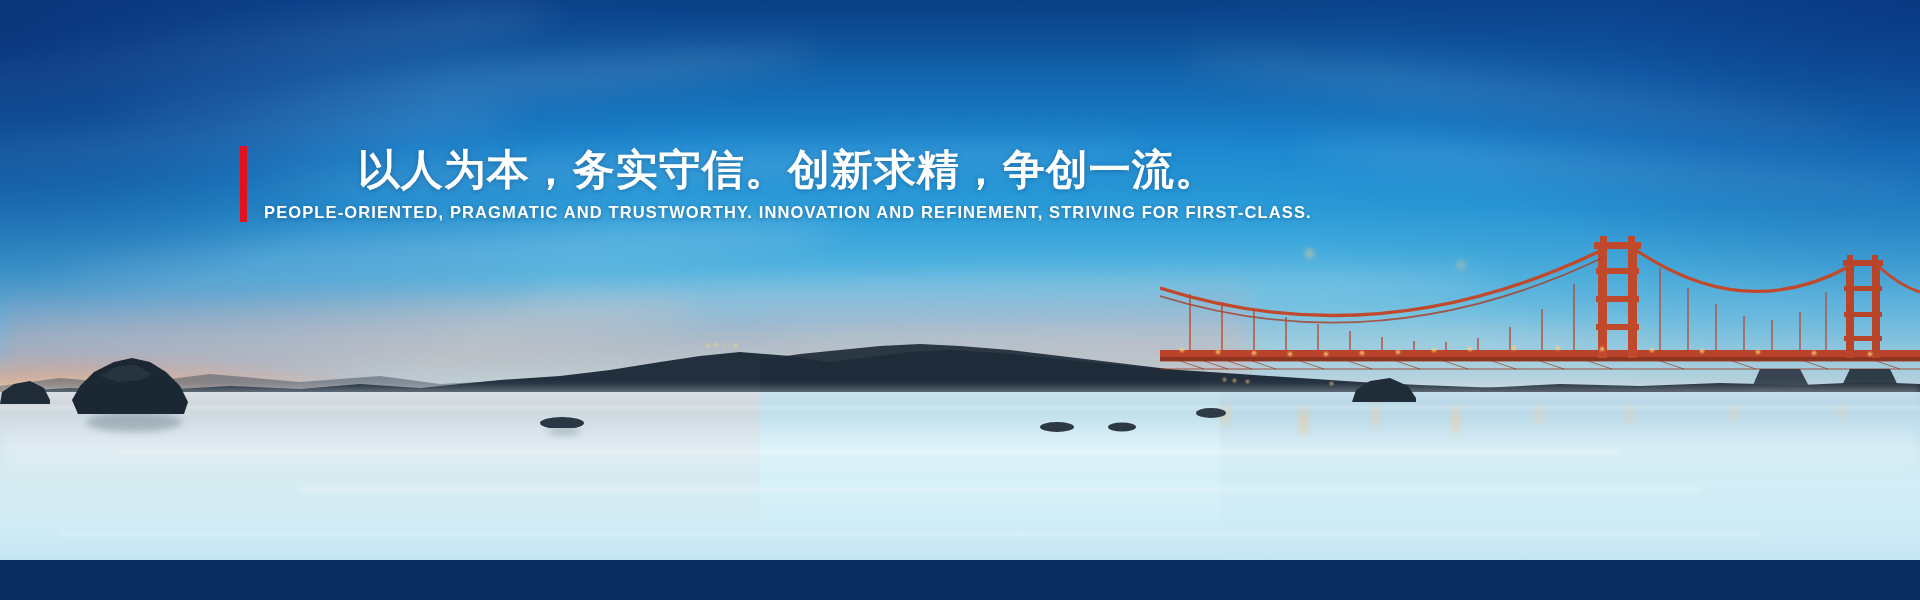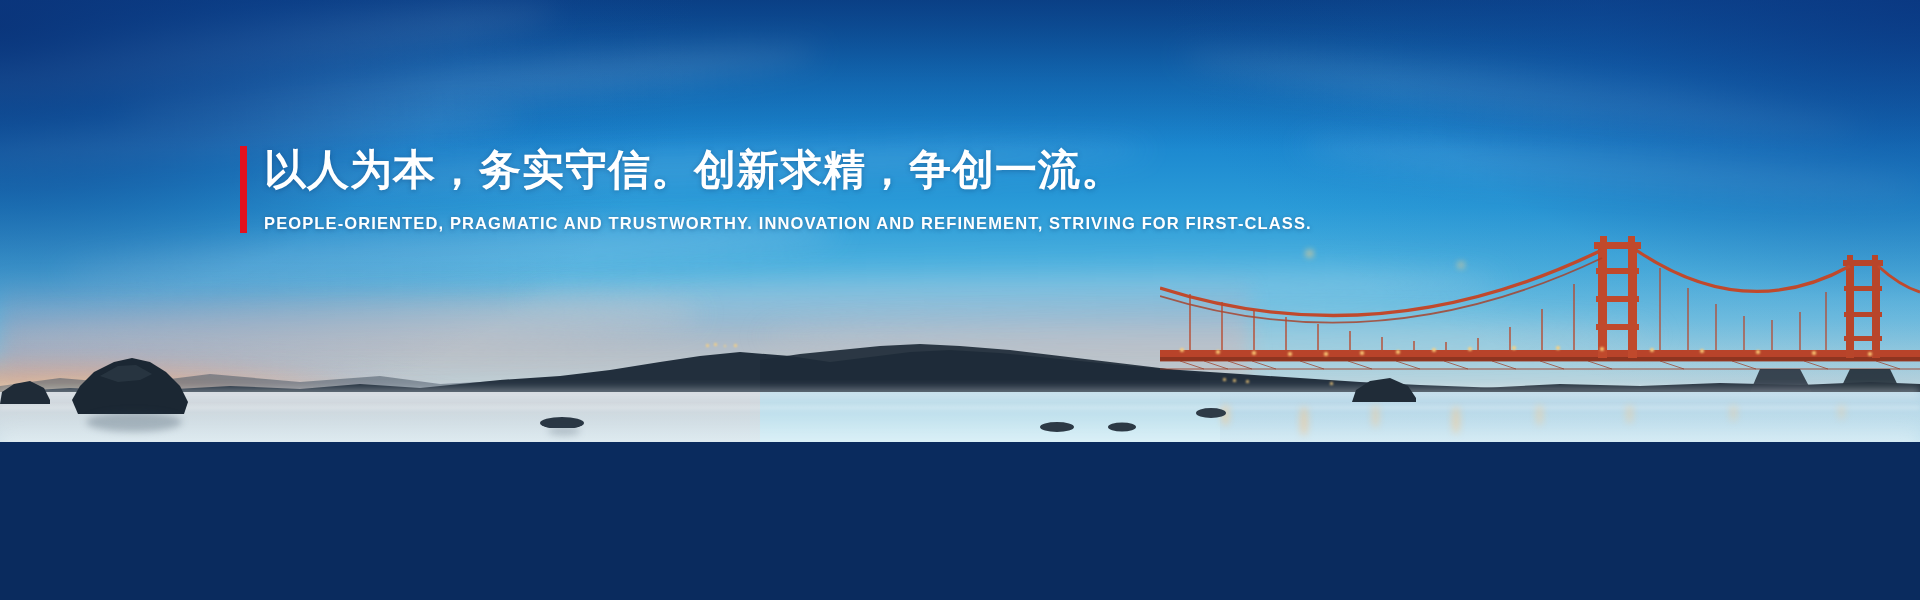--- a/index.html
+++ b/index.html
@@ -1,19 +1,19 @@
 <!DOCTYPE html>
 <html><head>
 <meta charset="utf-8">
 <style>
   * { margin:0; padding:0; box-sizing:border-box; }
   html,body { width:1920px; height:600px; overflow:hidden; background:#0a2b5e; }
   body { font-family:"Liberation Sans","DejaVu Sans",sans-serif; }
 
-  .banner { position:relative; width:1920px; height:442px; overflow:hidden; }
+  .banner { position:relative; width:1920px; height:560px; overflow:hidden;text-align:center; }
 
   
   .sky {
     position:absolute; left:0; top:0; width:1920px; height:470px;
     background:
       linear-gradient(180deg,
         #0f5ca8 0%,
         #1473bd 14%,
         #1b87cf 30%,
         #2a9bd8 44%,
@@ -122,21 +122,21 @@
   .textblock { position:absolute; left:240px; top:146px; display:flex; align-items:stretch; }
   .accent-bar { width:7px; background:#e3111e; margin-right:17px; align-self:stretch; }
   .copy { display:flex; flex-direction:column; justify-content:flex-start; }
   .headline {
     font-family:"DejaVu Sans","Liberation Sans",sans-serif;
     font-size:42px; font-weight:700; color:#ffffff; line-height:1.16;
     letter-spacing:1px; white-space:nowrap;
     text-shadow:0 1px 5px rgba(10,45,95,0.35);
   }
   .subhead {
-    margin-top:19px;
+    margin-top:8px;
     font-family:"Liberation Sans","DejaVu Sans",sans-serif;
     font-size:16.5px; font-weight:700; color:#ffffff;
     letter-spacing:1.12px; white-space:nowrap;
     text-shadow:0 1px 4px rgba(10,45,95,0.40);
   }
 </style>
 </head>
 <body>
 
 <div class="banner">

